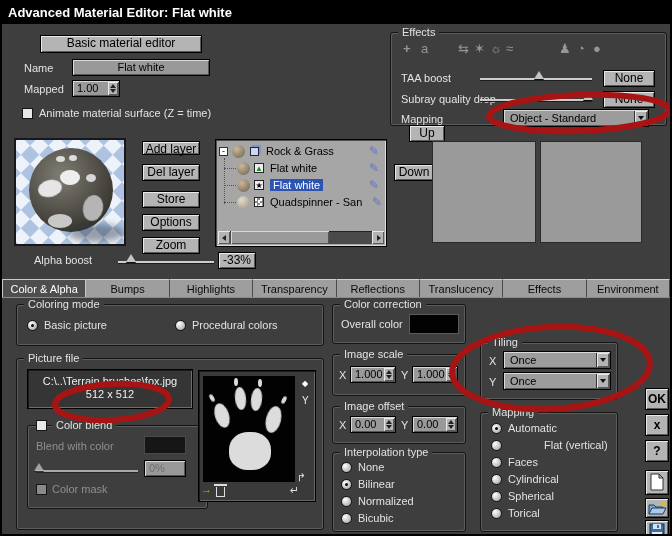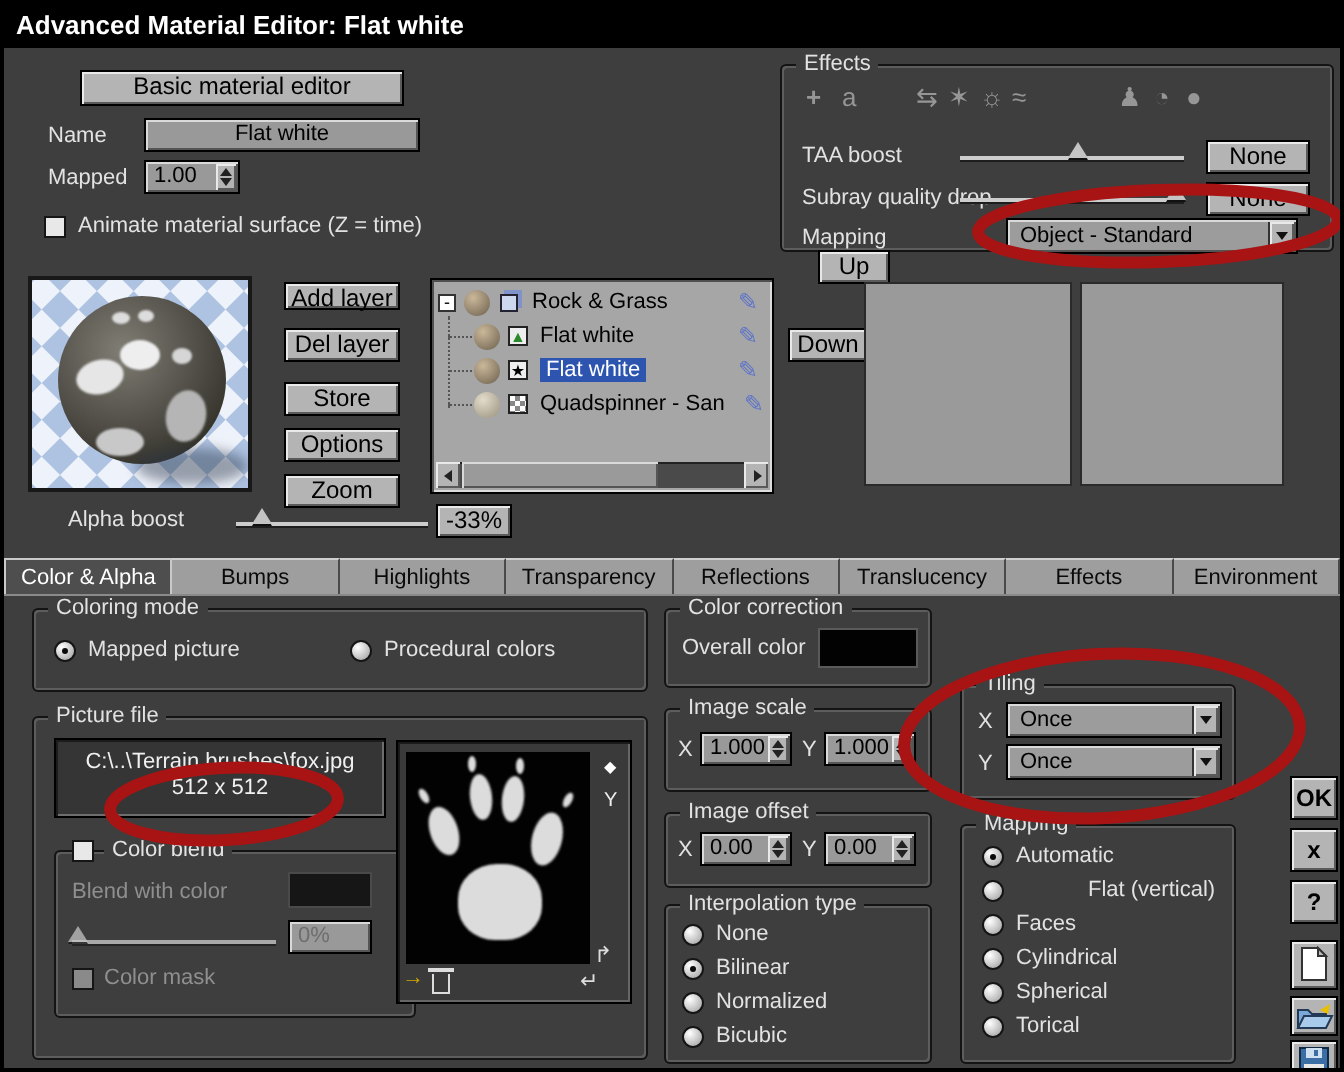--- a/index.html
+++ b/index.html
@@ -215,21 +215,21 @@
     <div class="tab">Reflections</div>
     <div class="tab">Translucency</div>
     <div class="tab">Effects</div>
     <div class="tab">Environment</div>
   </div>
   <div class="panel"></div>
 
   <div class="gb" style="left:14px; top:302px; width:308px; height:42px;">
     <div class="gbl">Coloring mode</div>
     <span class="radio sel" style="left:10px; top:15px;"></span>
-    <div class="lab" style="left:27px; top:14px;">Mapped picture</div>
+    <div class="lab" style="left:27px; top:14px;">Basic picture</div>
     <span class="radio" style="left:158px; top:15px;"></span>
     <div class="lab" style="left:175px; top:14px;">Procedural colors</div>
   </div>
 
   <div class="gb" style="left:14px; top:356px; width:308px; height:172px;">
     <div class="gbl">Picture file</div>
     <div style="position:absolute; left:10px; top:10px; width:166px; height:40px; background:#353535; border:1px solid #000; box-shadow: inset 1px 1px 0 #1c1c1c, inset -1px -1px 0 #6e6e6e; text-align:center; color:#f0f0f0;">
       <div style="margin-top:5px;">C:\..\Terrain brushes\fox.jpg</div>
       <div style="margin-top:1px;">512 x 512</div>
     </div>

